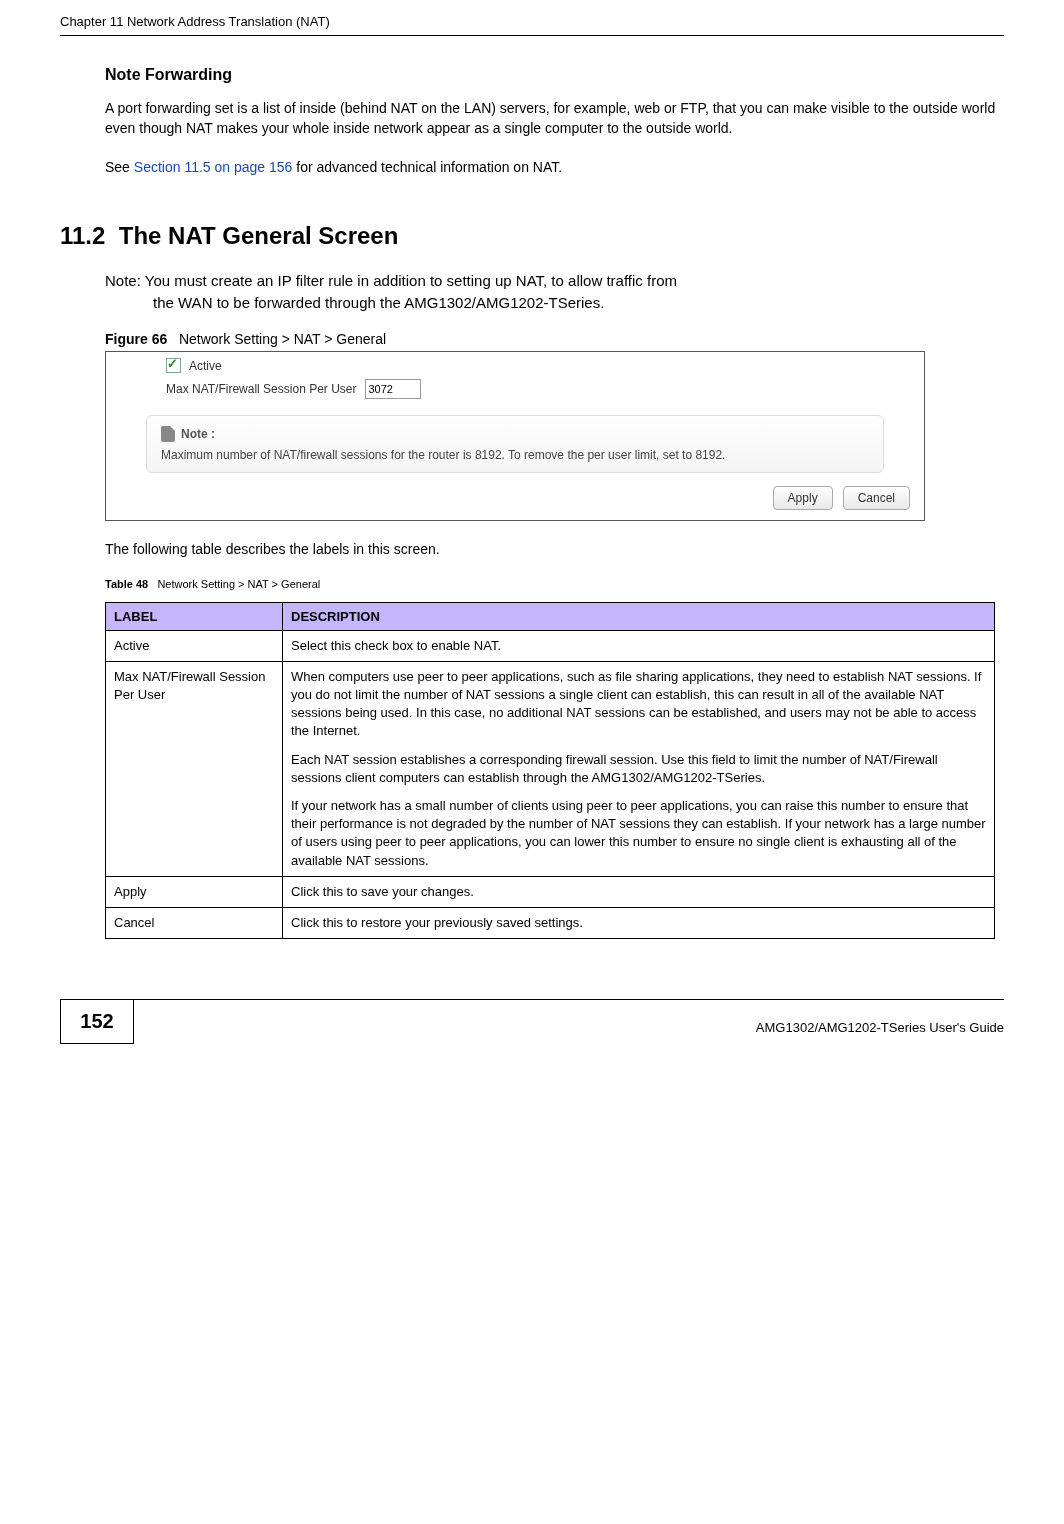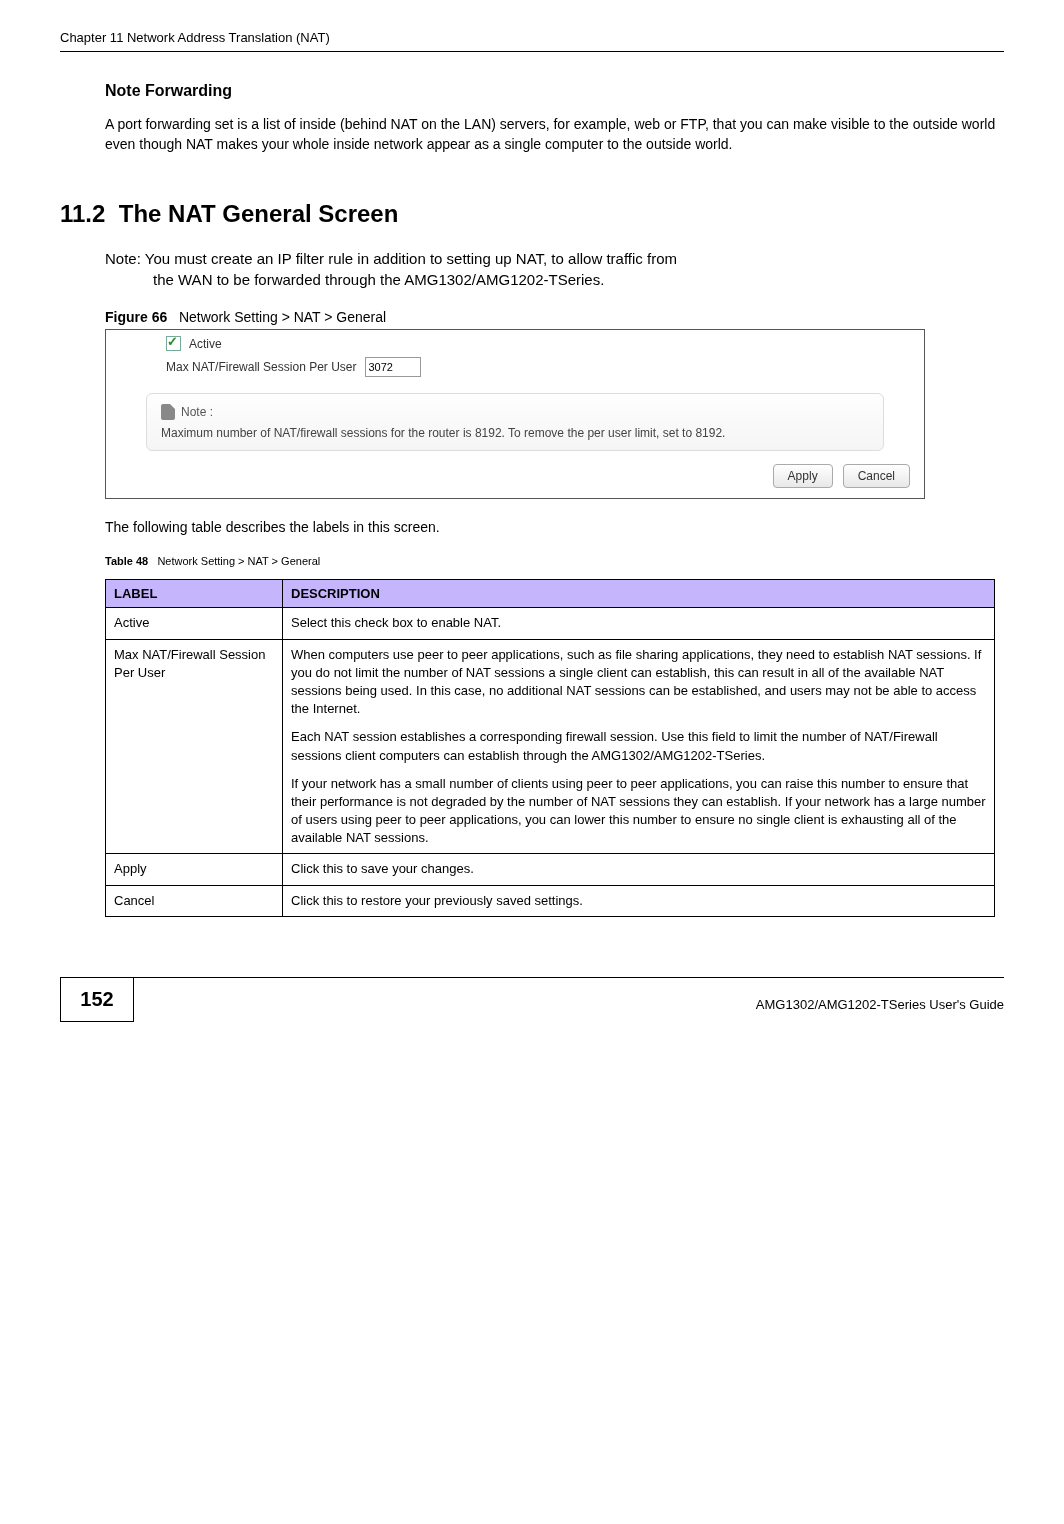--- a/index.html
+++ b/index.html
@@ -4,21 +4,21 @@
 <style>
   body {
     margin: 0;
     padding: 0;
     font-family: Verdana, Geneva, sans-serif;
     background: #fff;
     color: #000;
     width: 1064px;
   }
   .page {
-    padding: 30px 60px 30px 60px;
+    padding: 14px 60px 30px 60px;
     box-sizing: border-box;
   }
   .top-header {
     font-size: 13px;
     padding-bottom: 4px;
   }
   .top-rule {
     border: none;
     border-top: 1.5px solid #000;
     margin: 2px 0 20px 0;
@@ -105,21 +105,21 @@
     background: linear-gradient(#fefefe,#f5f5f5);
     border: 1px solid #ddd;
     border-radius: 6px;
   }
   .ss-note-head {
     display: flex;
     align-items: center;
     gap: 6px;
     font-size: 12px;
     color: #555;
-    font-weight: normal;
+    font-weight: bold;
   }
   .ss-note-icon {
     width: 14px;
     height: 16px;
     background: #888;
     border-radius: 2px;
     position: relative;
   }
   .ss-note-icon::before{
     content:"";
@@ -200,20 +200,23 @@
 <body>
 
 <div class="page">
   <div class="top-header">Chapter 11 Network Address Translation (NAT)</div>
   <hr class="top-rule">
 
   <div class="content">
     <h3 class="subhead">Note Forwarding</h3>
     <p class="body-text">A port forwarding set is a list of inside (behind NAT on the LAN) servers, for example, web or FTP, that you can make visible to the outside world even though NAT makes your whole inside network appear as a single computer to the outside world.</p>
 
+    <p class="body-text">
+      <span>See </span><span class="xref">Section 11.5 on page 156</span><span> for advanced technical information on NAT.</span>
+    </p>
 
     <h2 class="section-title">
       <span>11.2</span>&nbsp;&nbsp;<span>The NAT General Screen</span>
     </h2>
 
 
     <div class="note">
       <span>Note: </span><span>You must create an IP filter rule in addition to setting up NAT, to allow traffic from</span><br>
       <span class="note-indent">the WAN to be forwarded through the AMG1302/AMG1202-TSeries.</span>
     </div>

